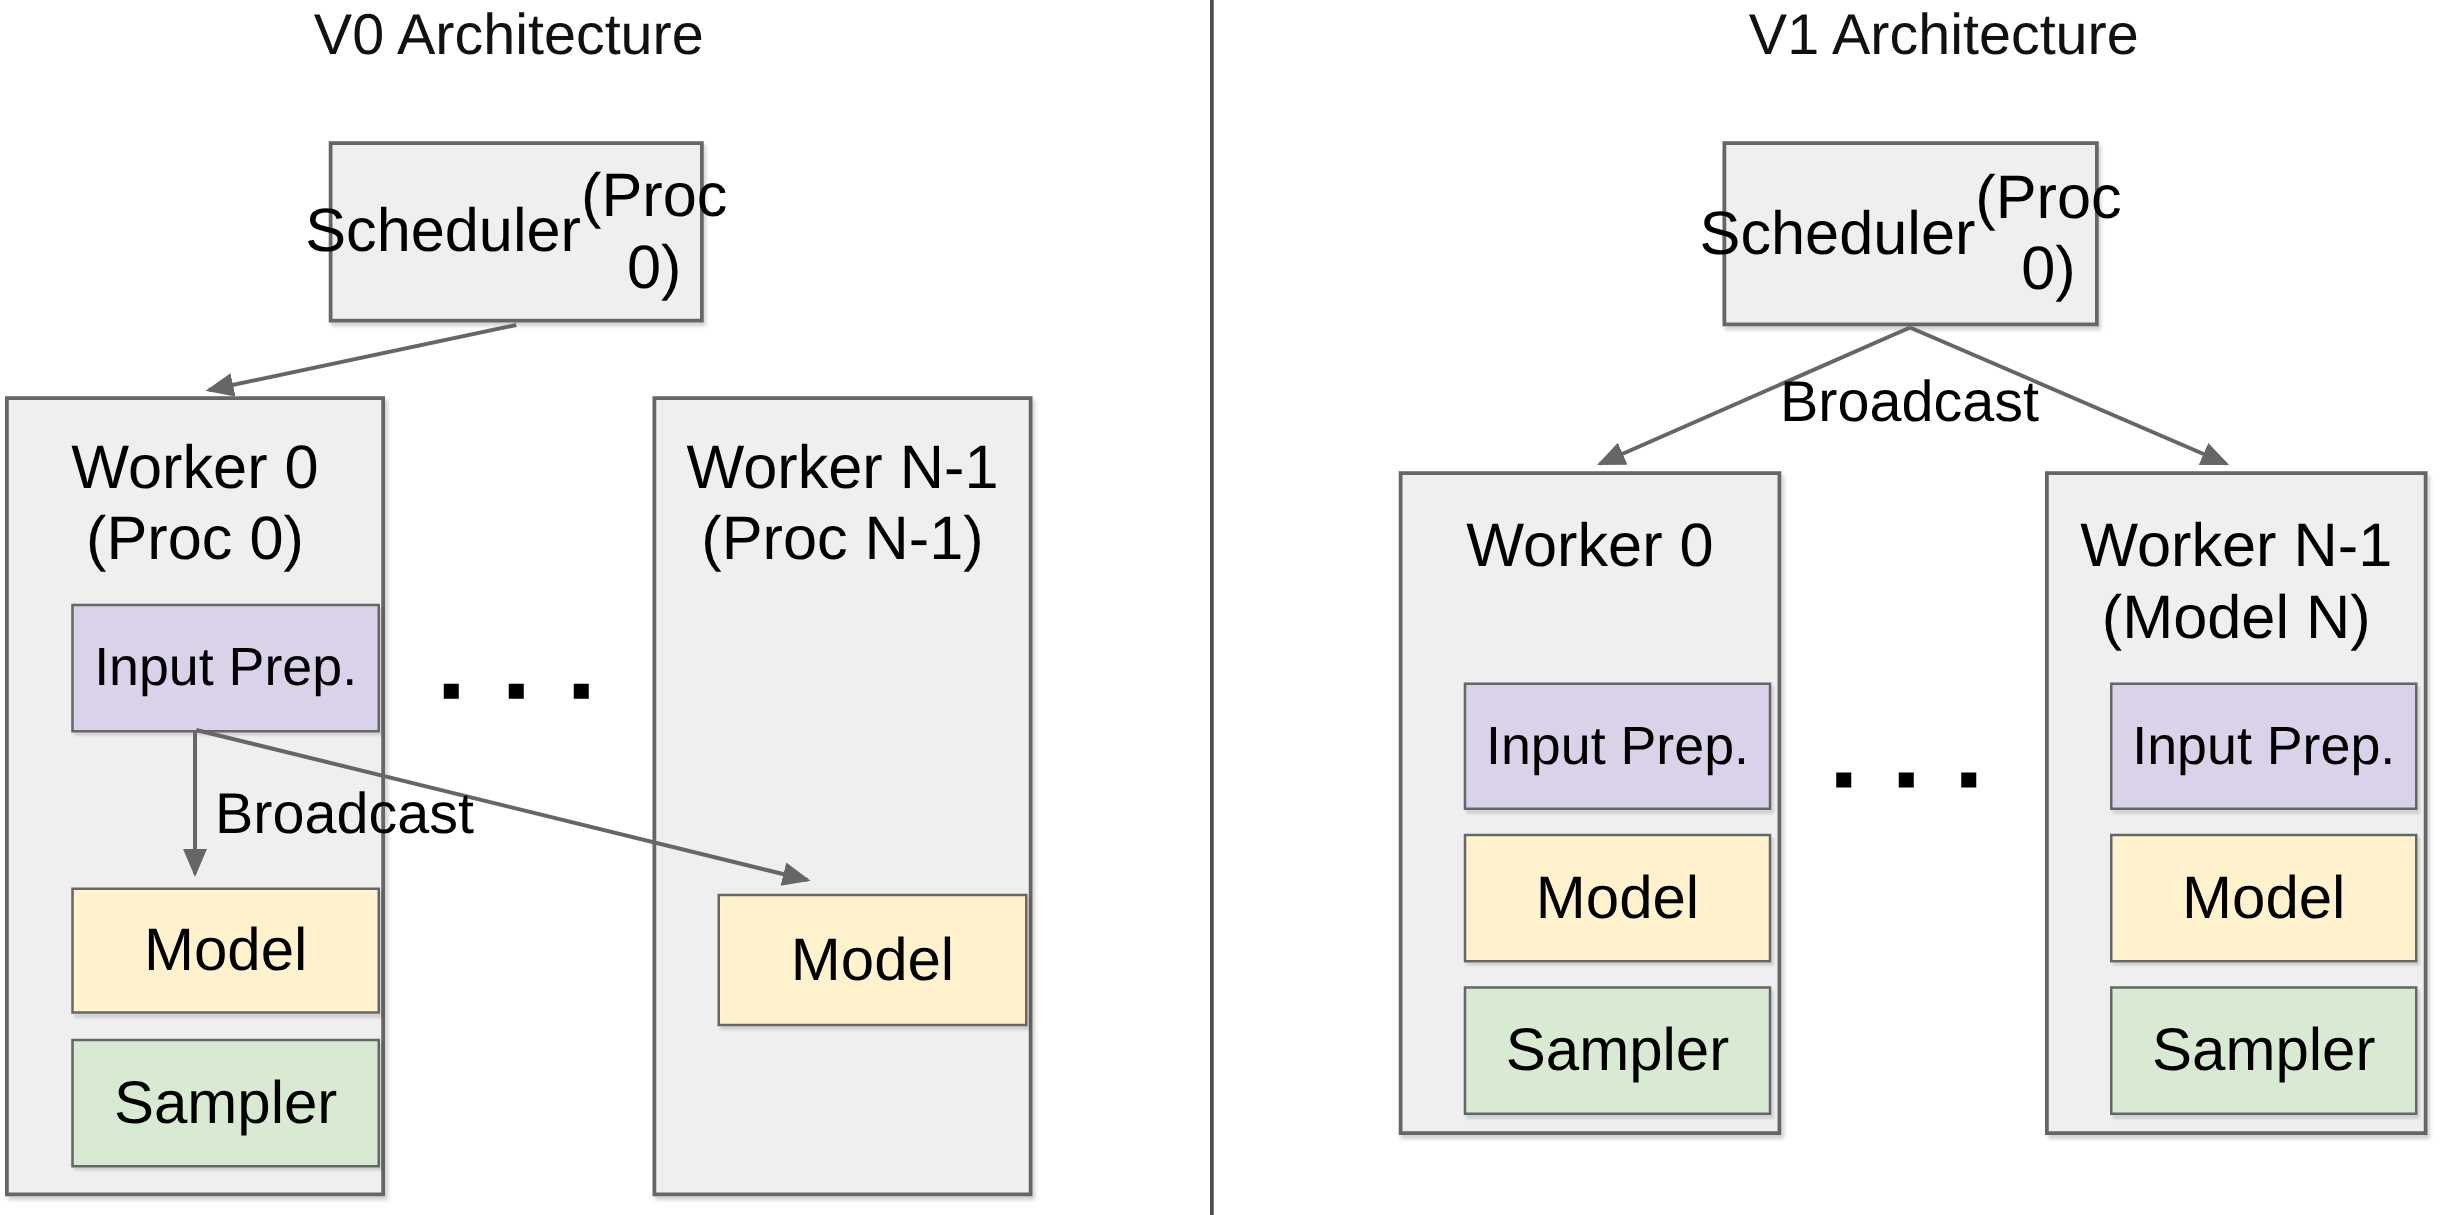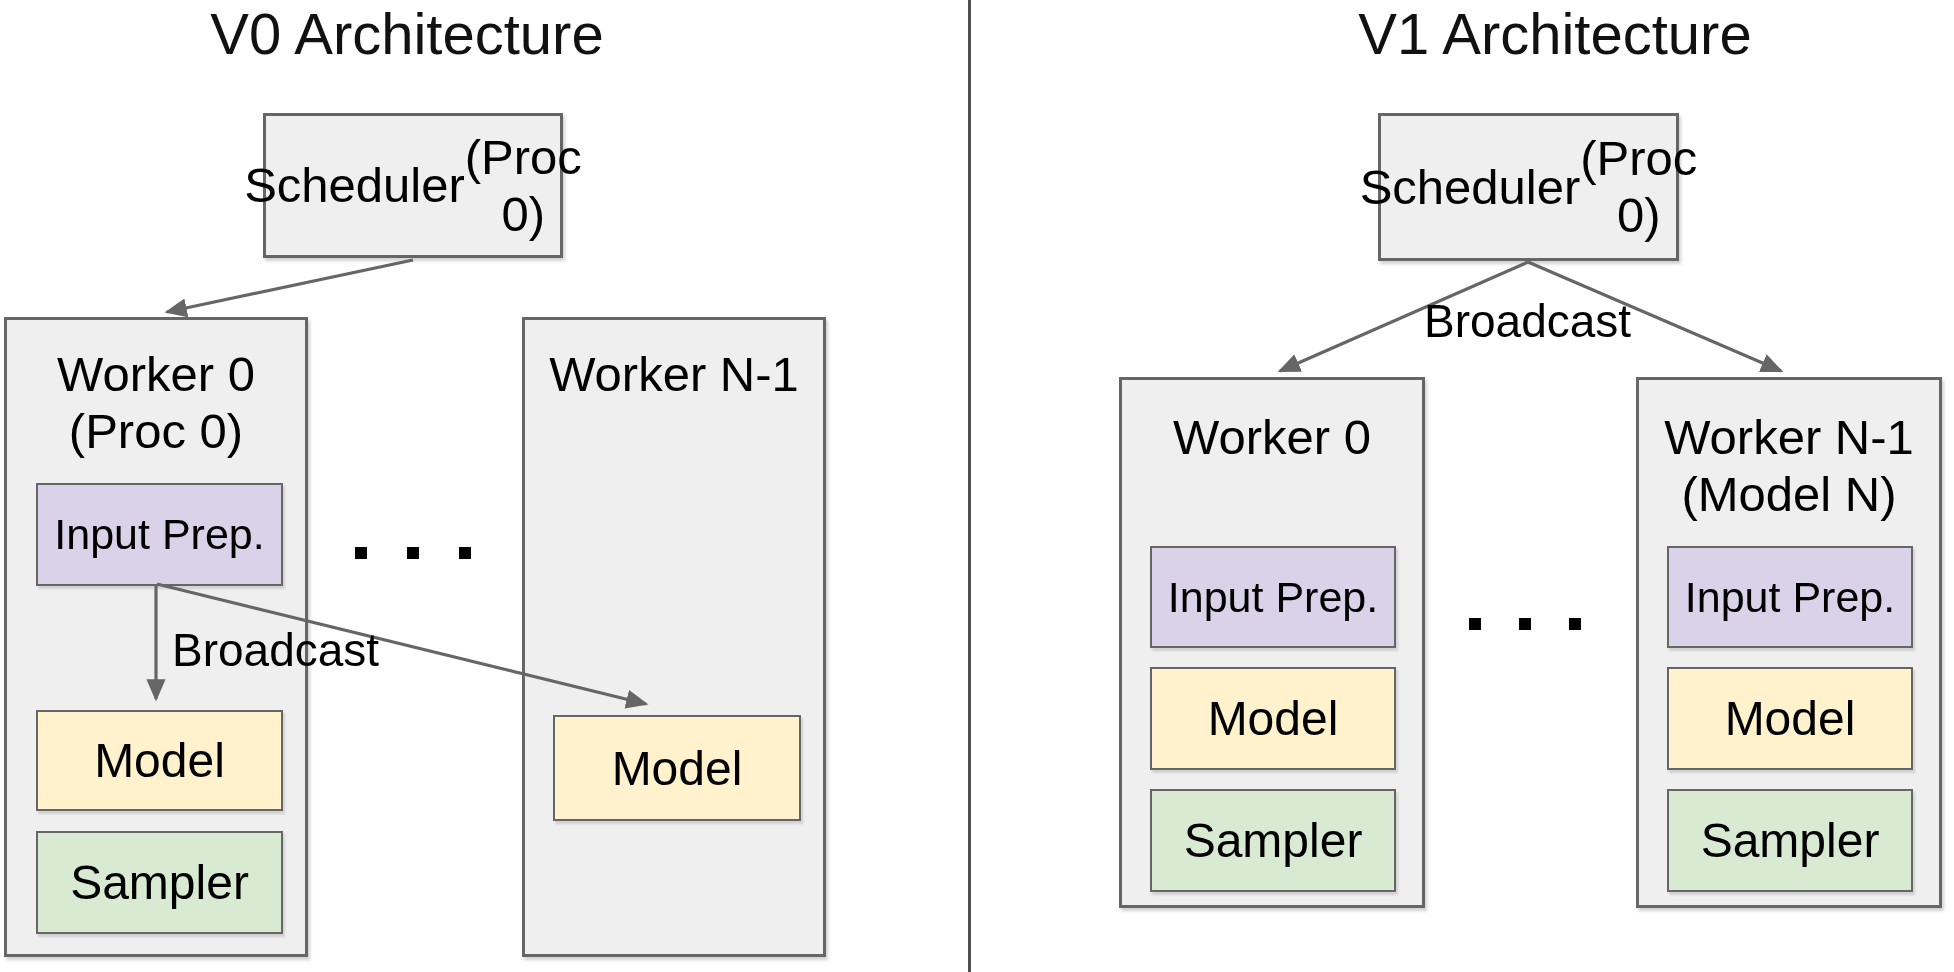--- a/index.html
+++ b/index.html
@@ -10,21 +10,21 @@
     background: #ffffff;
     overflow: hidden;
     font-family: "Liberation Sans", "DejaVu Sans", sans-serif;
     color: #000000;
   }
 
   .diagram-title {
     position: absolute;
     width: 760px;
     text-align: center;
-    font-size: 58px;
+    font-size: 46px;
     line-height: 1.1;
     color: #111111;
     white-space: nowrap;
   }
   #v0-title { left: 27px; top: 2px; }
   #v1-title { left: 1175px; top: 2px; }
 
   .bigbox {
     position: absolute;
     background: #efefef;
@@ -59,20 +59,21 @@
 
   .comp {
     position: absolute;
     display: flex;
     align-items: center;
     justify-content: center;
     border: 2.5px solid #666666;
     box-sizing: border-box;
     font-size: 48px;
     box-shadow: 2px 3px 2px rgba(0,0,0,0.12);
+    margin-left: 21px;
   }
   .comp.input   { background: #d9d2e9; font-size: 43px; }
   .comp.model   { background: #fff2cc; }
   .comp.sampler { background: #d9ead3; }
 
   
   #v0-worker0 .input   { left: 29px; top: 163px; width: 247px; height: 103px; }
   #v0-worker0 .model   { left: 29px; top: 390px; width: 247px; height: 101px; }
   #v0-worker0 .sampler { left: 29px; top: 511px; width: 247px; height: 103px; }
   #v0-worker1 .model   { left: 28px; top: 395px; width: 248px; height: 106px; }
@@ -140,20 +141,21 @@
       <div>(Proc 0)</div>
     </div>
     <div class="comp input">Input Prep.</div>
     <div class="comp model">Model</div>
     <div class="comp sampler">Sampler</div>
   </div>
 
   <div class="bigbox" id="v0-worker1">
     <div class="worker-title pt-left">
       <div>Worker N-1</div>
+      <div>(Proc N-1)</div>
     </div>
     <div class="comp model">Model</div>
   </div>
 
   <div class="broadcast-label" id="v0-broadcast">Broadcast</div>
 
   <div class="dots" id="v0-dots">
     <span class="sr-only">...</span>
     <span class="dot"></span>
     <span class="dot"></span>

